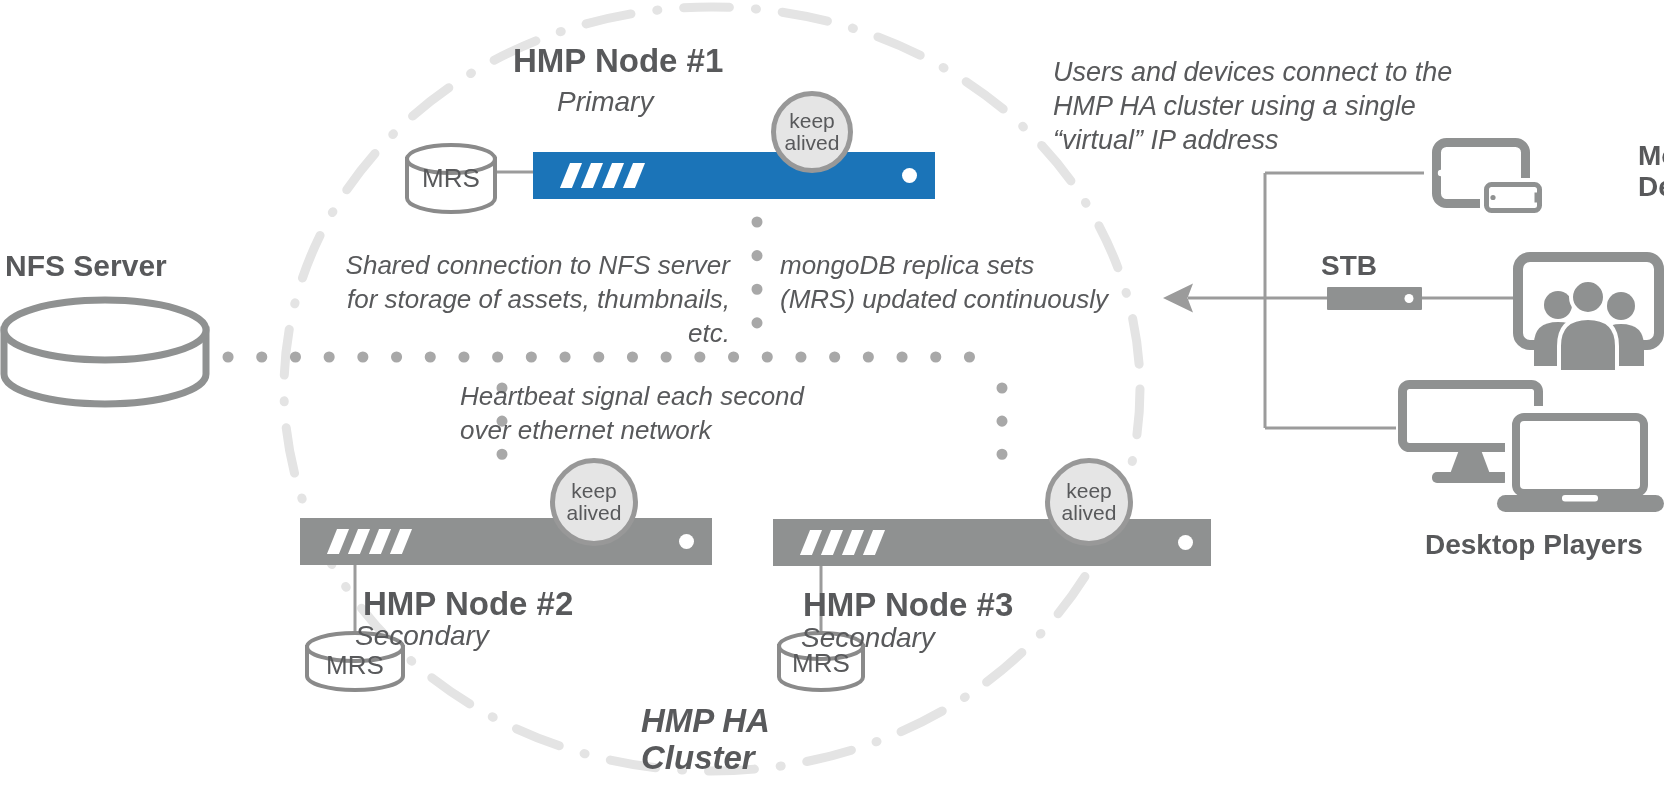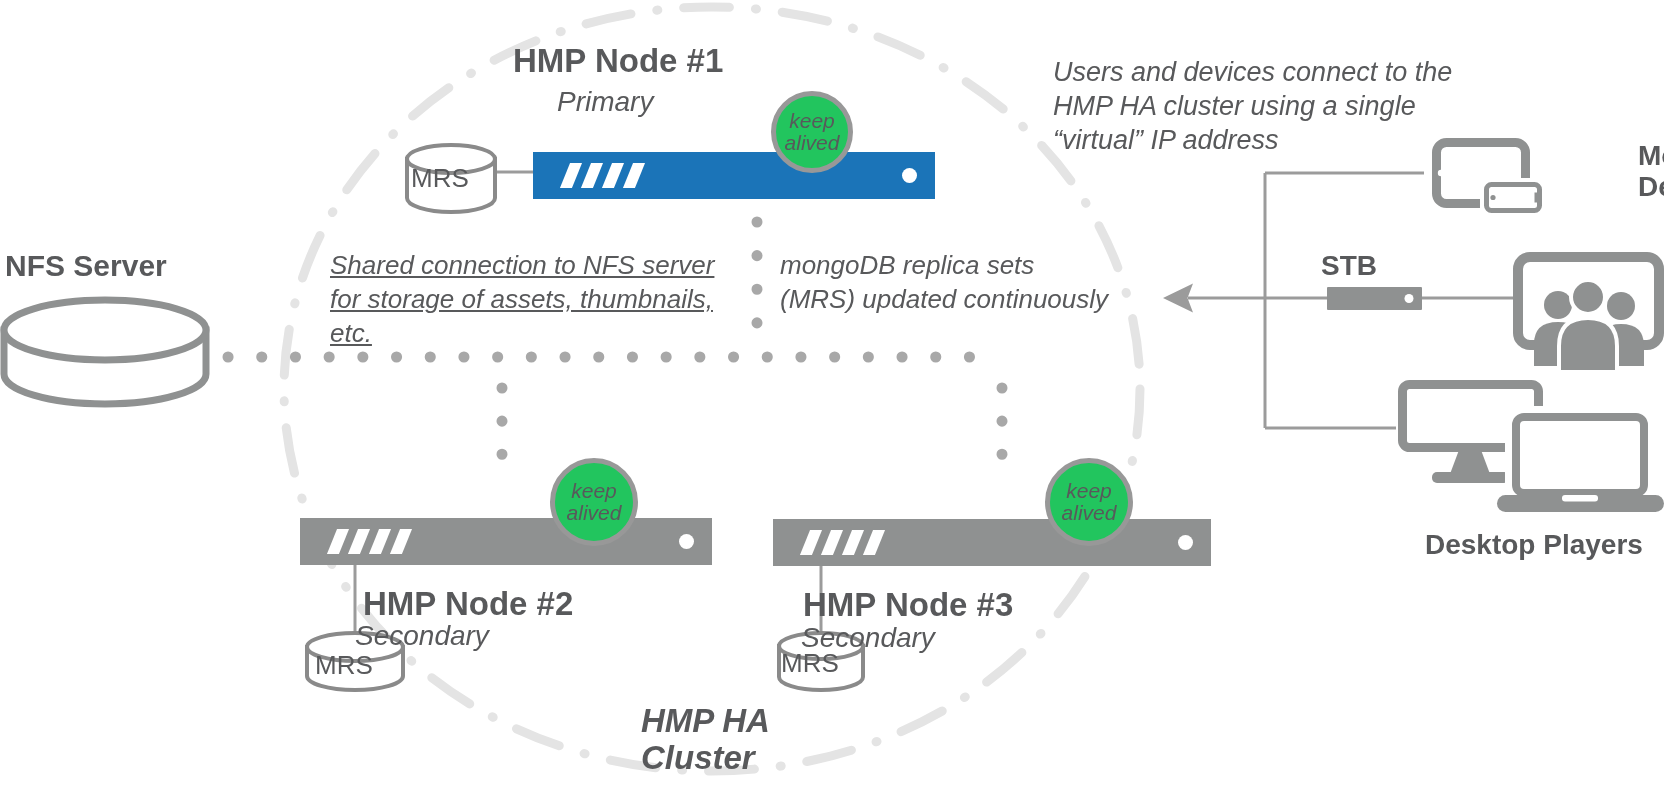--- a/index.html
+++ b/index.html
@@ -2,40 +2,40 @@
 <html><head>
 <meta charset="utf-8">
 <style>
   html,body{margin:0;padding:0;background:#fff;}
   #stage{position:relative;width:1664px;height:810px;background:#fff;overflow:hidden;
          font-family:"Liberation Sans",sans-serif;color:#58595b;}
   #bg{position:absolute;left:0;top:0;z-index:1;}
   .txt{position:absolute;z-index:5;}
   .pre{white-space:pre-line;}
   .center{text-align:left;}
-  .right{text-decoration:underline;}
+  .right{text-align:right;}
 
   .node-title{font-size:33px;font-weight:bold;line-height:38px;}
   .node-role{font-size:28px;font-style:italic;line-height:32px;}
   .annot{font-size:26px;font-style:italic;line-height:34px;}
   .dev-label{font-size:28px;font-weight:bold;line-height:31px;}
-  .mrs-label{font-size:26px;line-height:28px;z-index:6;}
+  .mrs-label{font-size:26px;line-height:28px;text-align:center;z-index:6;}
 
   .server-bar{position:absolute;z-index:2;height:47px;}
   .bar-blue{background:#1b74b8;}
   .bar-gray{background:#8f9191;}
   .leds{position:absolute;left:32px;top:11px;height:25px;}
   .led{display:inline-block;width:12px;height:25px;background:#fff;
        transform:skewX(-22deg);margin-right:9px;}
   .bar-dot{position:absolute;right:18px;top:16px;width:15px;height:15px;
            border-radius:50%;background:#fff;}
 
-  .keepalived{position:absolute;z-index:4;background:#22c55e;border:5px solid #989898;
+  .keepalived{position:absolute;z-index:4;background:#e5e5e5;border:5px solid #989898;
               border-radius:50%;display:flex;align-items:center;justify-content:center;
-              font-size:21px;font-style:italic;line-height:22px;text-align:center;color:#58595b;}
+              font-size:21px;line-height:22px;text-align:center;color:#58595b;}
 </style>
 </head>
 <body>
 
 <div id="stage">
 
   <svg id="bg" width="1664" height="810" viewBox="0 0 1664 810">
 
     <ellipse cx="712" cy="389" rx="428" ry="382" fill="none" stroke="#e4e4e4" stroke-width="9" stroke-linecap="round" stroke-dasharray="46 26 1 26"></ellipse>
 
@@ -148,20 +148,22 @@
   <div class="txt mrs-label" style="left:315px;top:651px;width:80px;">MRS</div>
   <div class="txt mrs-label" style="left:781px;top:649px;width:80px;">MRS</div>
 
   <div class="txt annot pre center" style="left:1053px;top:55px;width:410px;font-size:27px;">Users and devices connect to the
 HMP HA cluster using a single
 “virtual” IP address</div>
   <div class="txt annot pre right" style="left:330px;top:248px;width:400px;">Shared connection to NFS server
 for storage of assets, thumbnails, etc.</div>
   <div class="txt annot pre" style="left:780px;top:248px;width:430px;">mongoDB replica sets
 (MRS) updated continuously</div>
+  <div class="txt annot pre center" style="left:460px;top:379px;width:480px;">Heartbeat signal each second
+over ethernet network</div>
 
   <div class="txt dev-label pre" style="left:1638px;top:140px;width:110px;">Mobile
 Devices</div>
   <div class="txt dev-label center" style="left:1321px;top:250px;width:100px;">STB</div>
   <div class="txt dev-label center" style="left:1425px;top:529px;width:250px;">Desktop Players</div>
 
   <div class="txt node-title center pre" style="left:641px;top:702px;width:200px;line-height:37px;font-style:italic;">HMP HA
 Cluster</div>
 
 </div>

